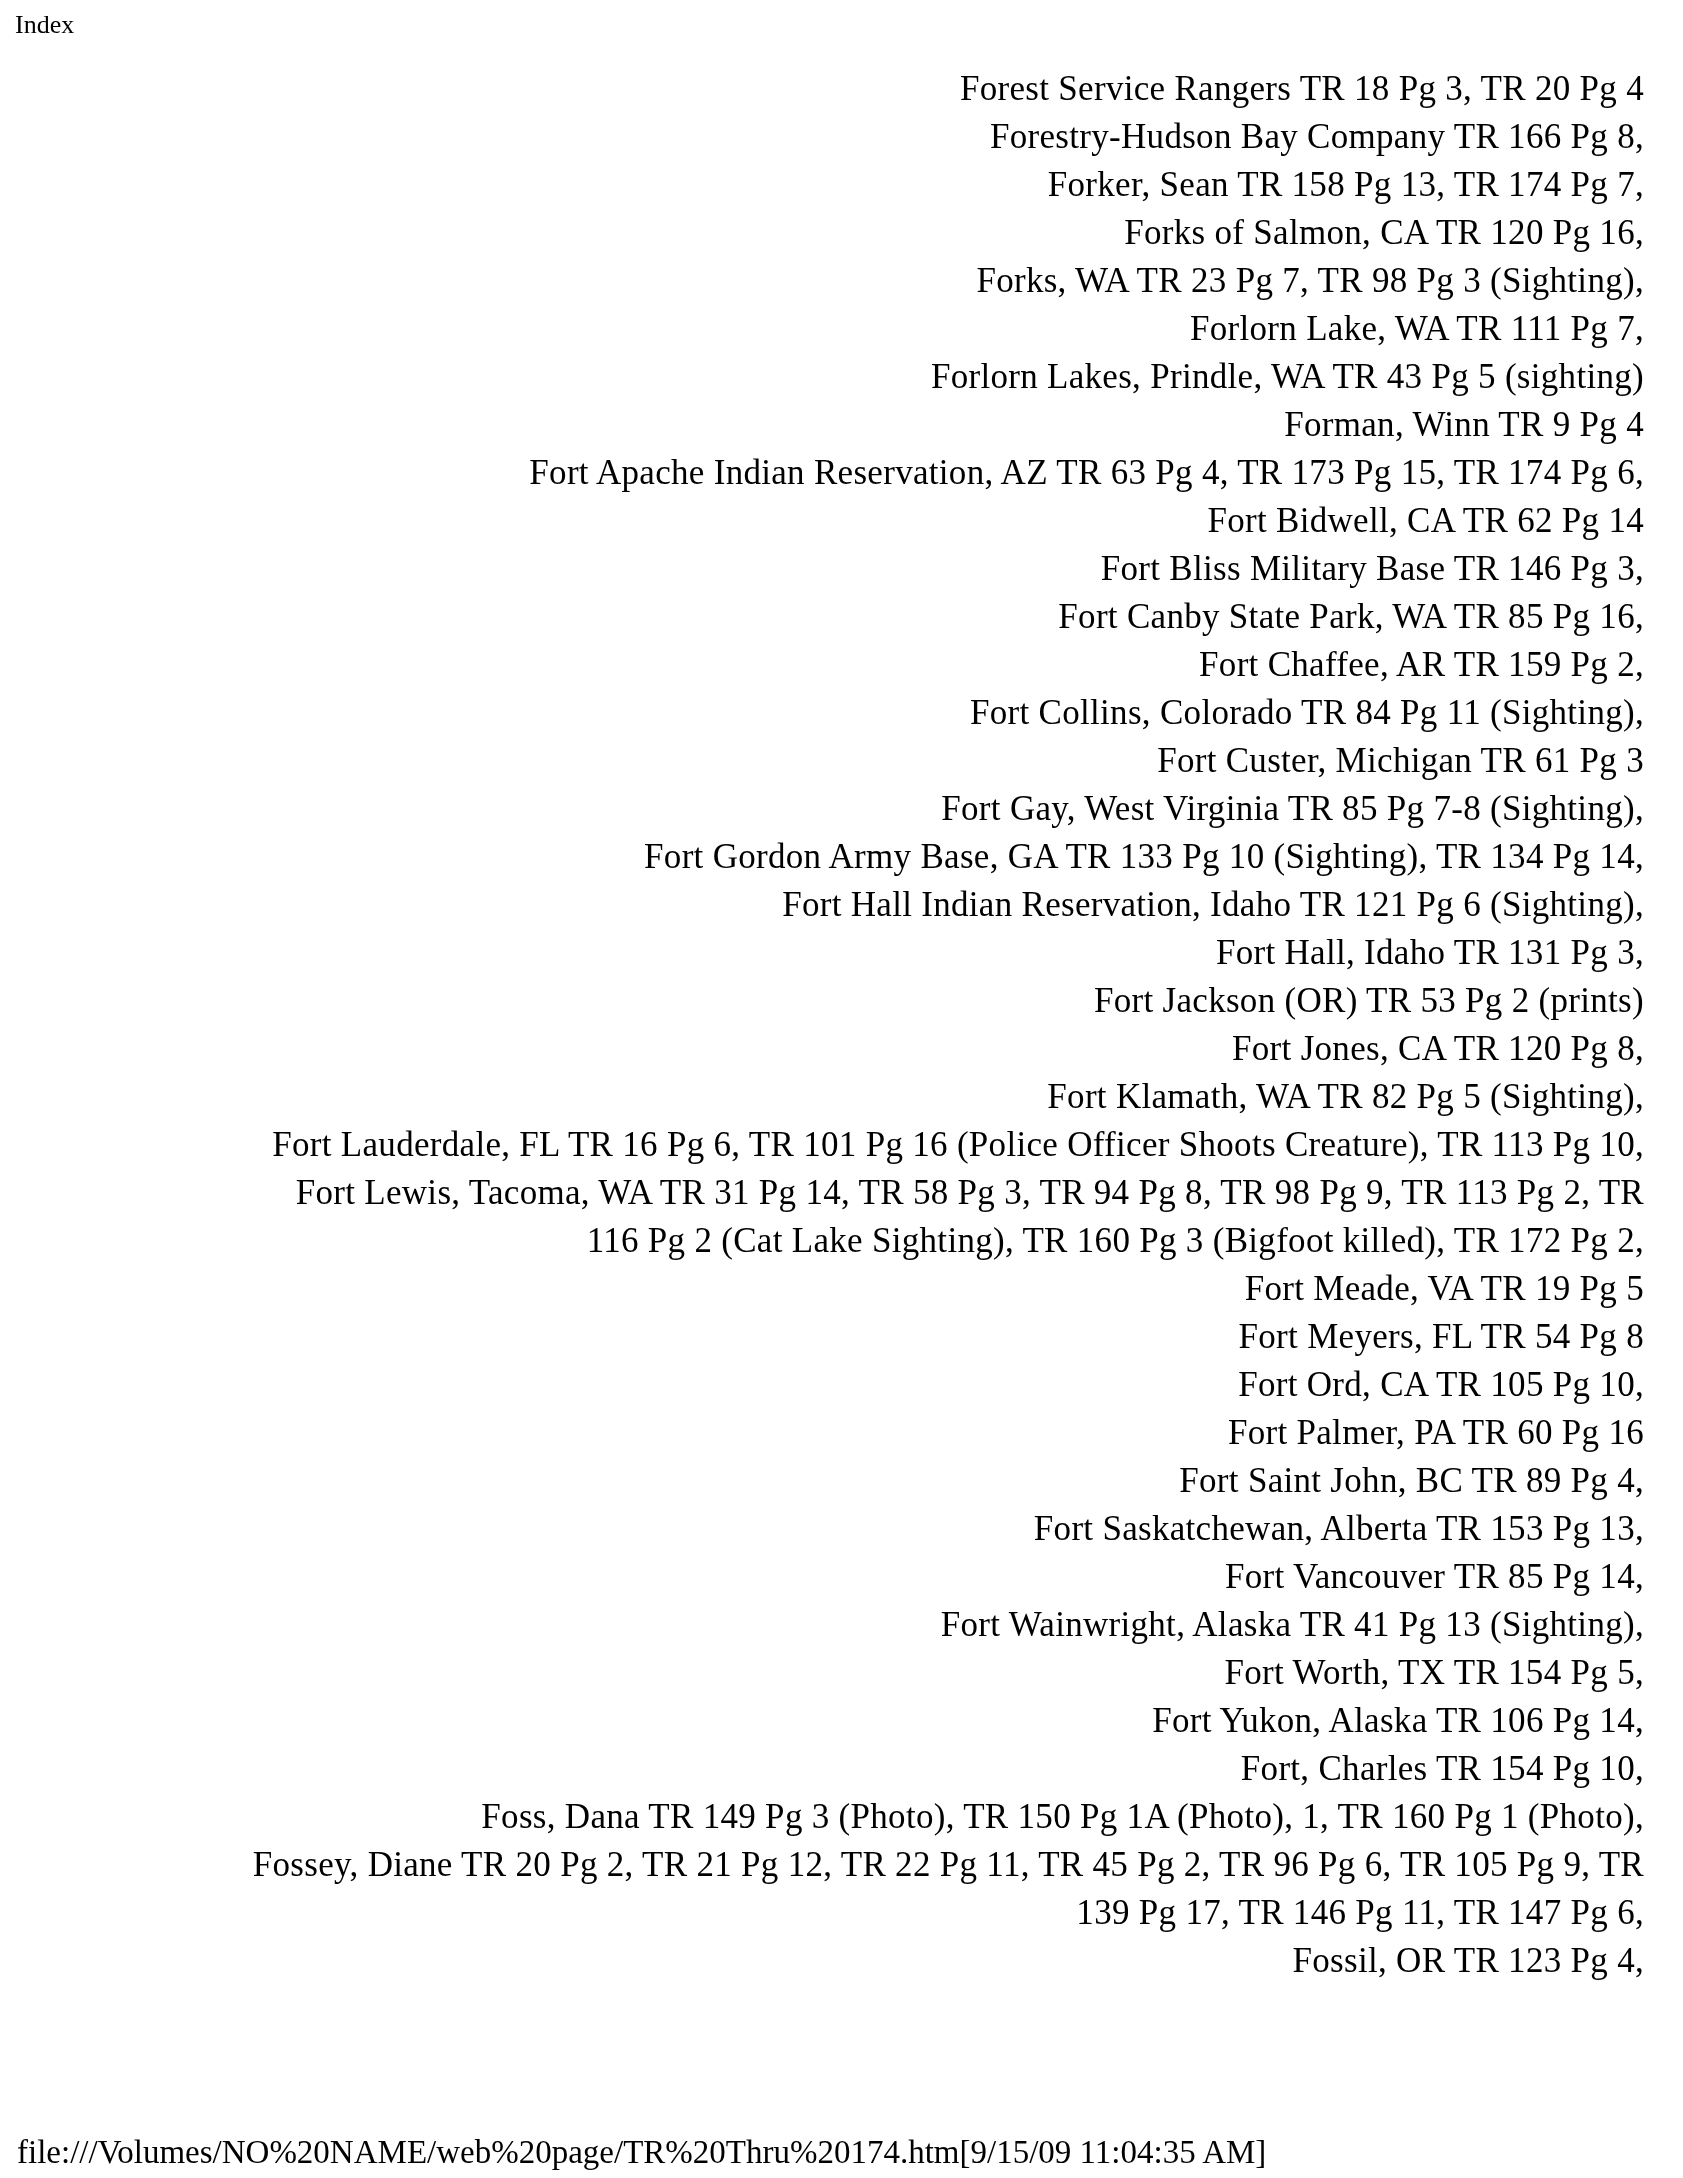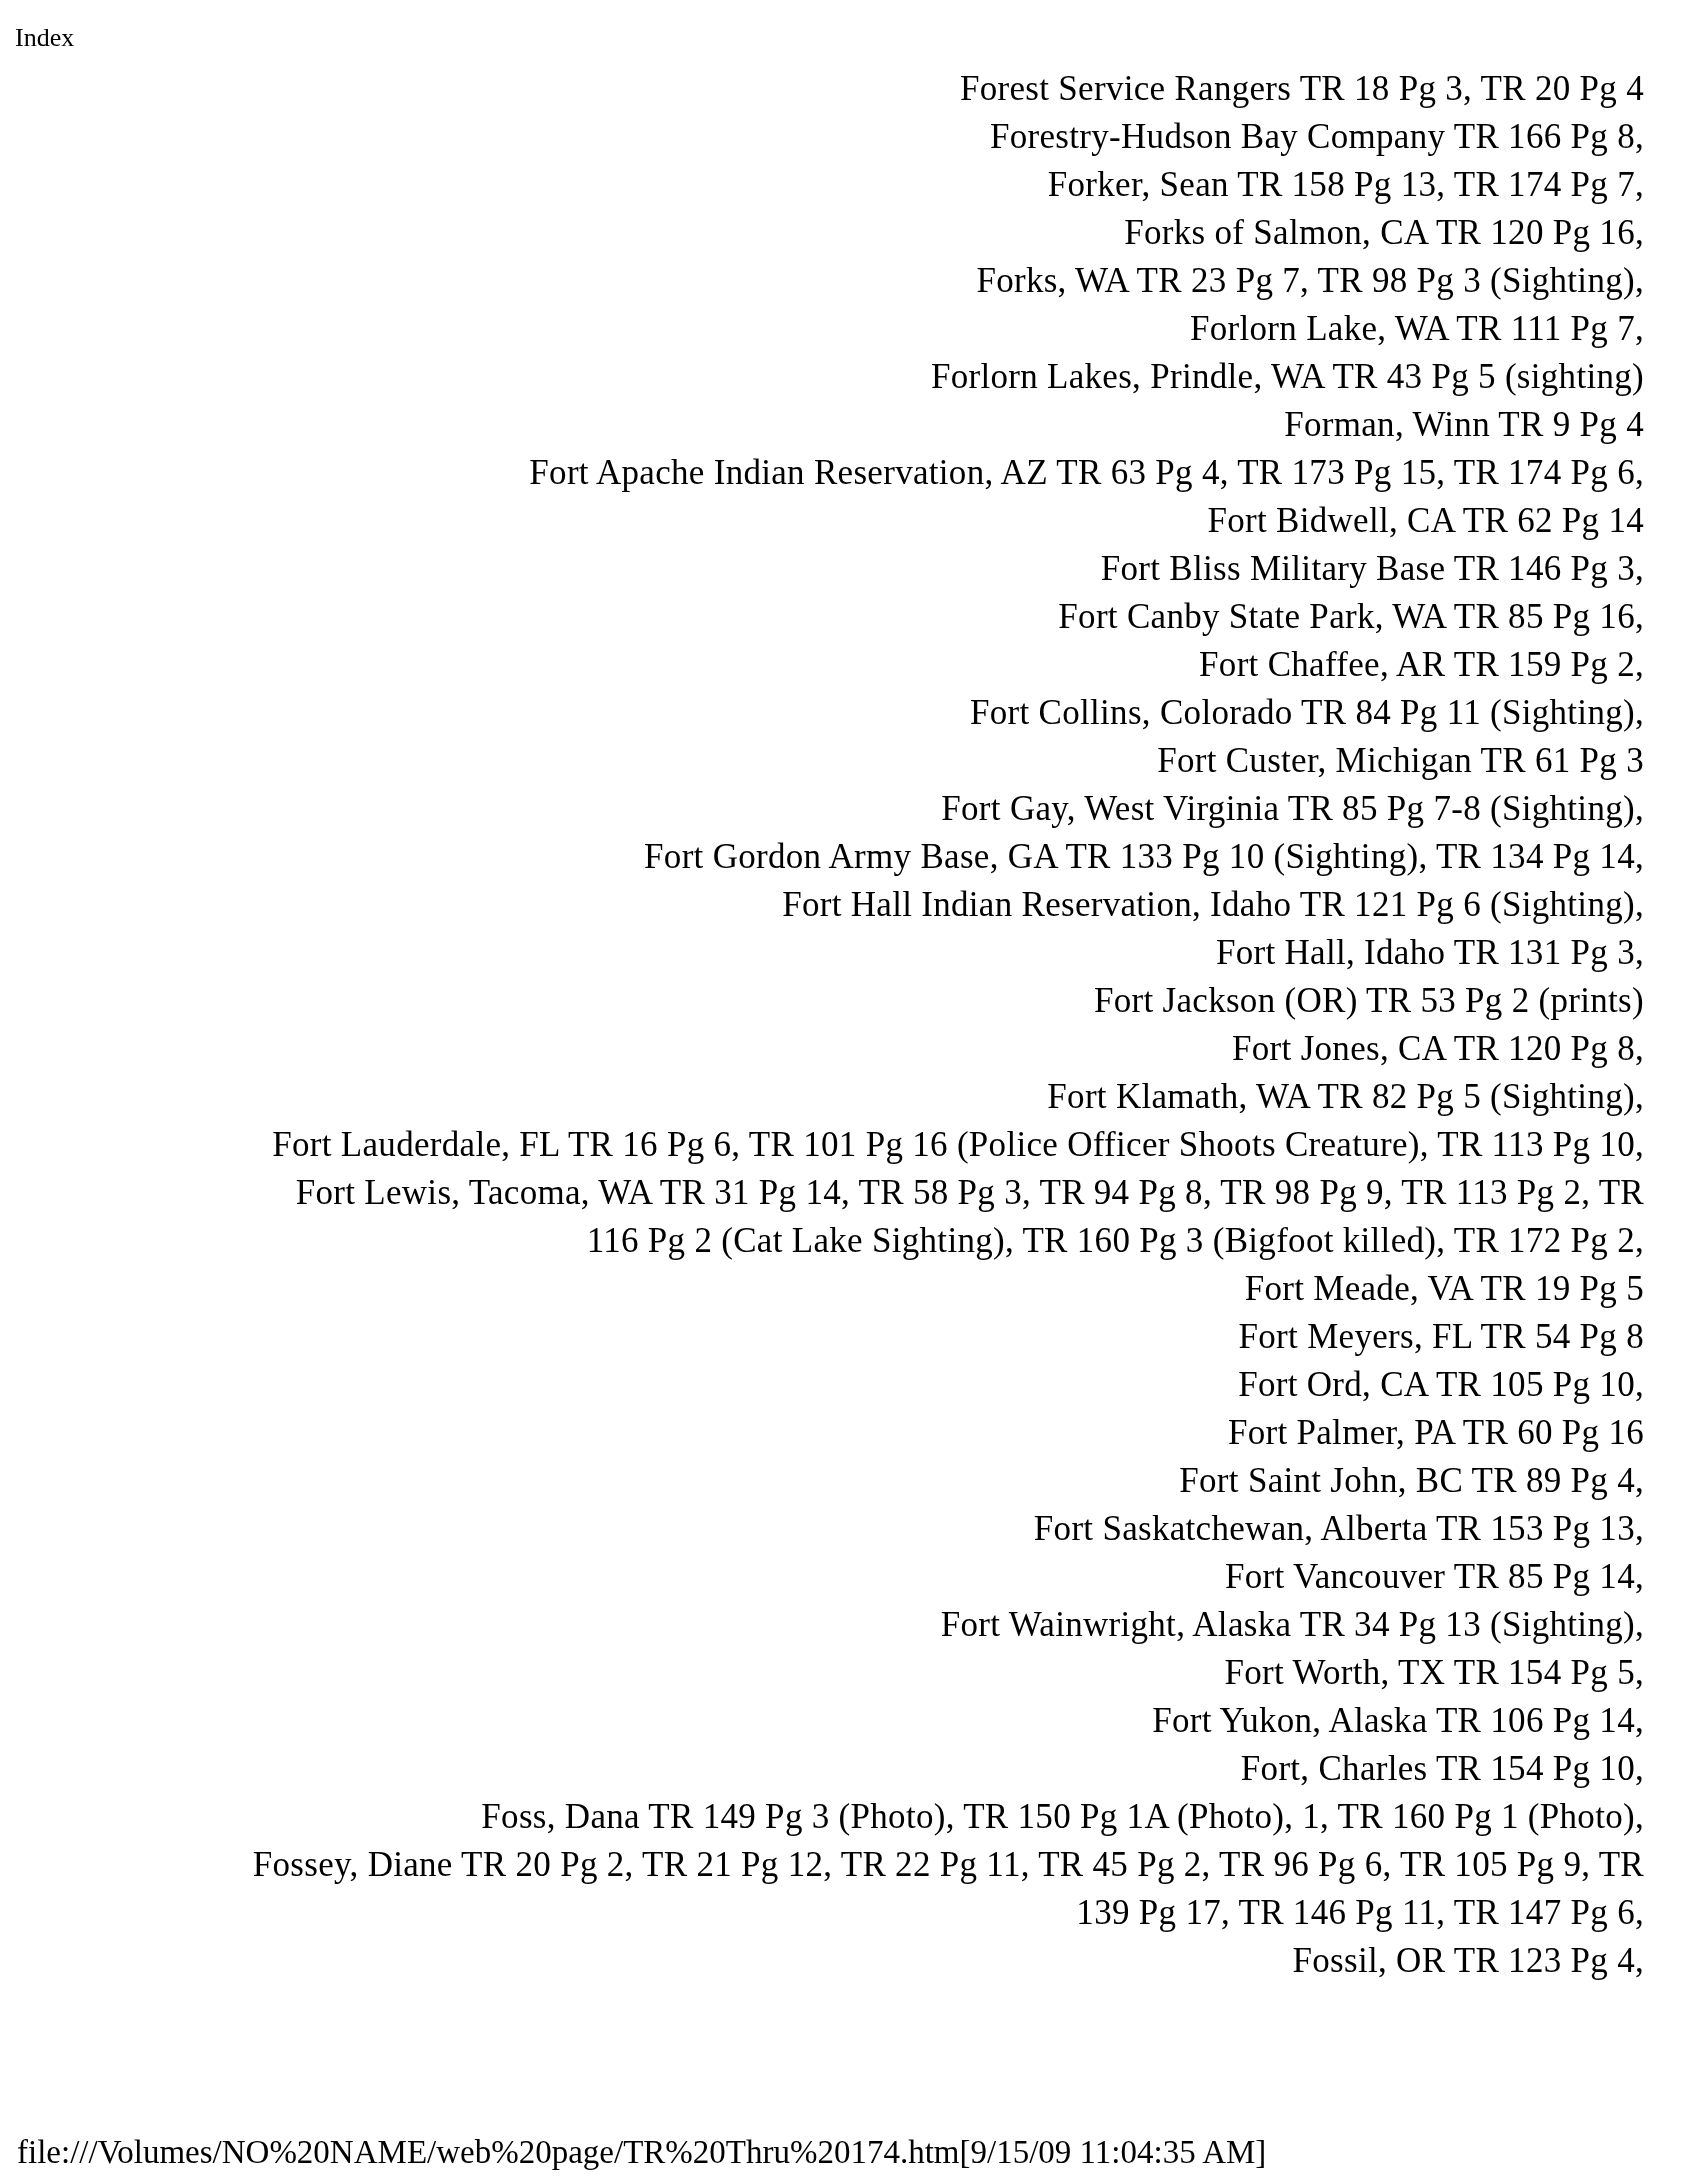--- a/index.html
+++ b/index.html
@@ -11,21 +11,21 @@
     width: 1683px;
     height: 2178px;
     background: #ffffff;
     color: #000000;
     font-family: "Liberation Serif", "DejaVu Serif", serif;
     overflow: hidden;
   }
   .page-header {
     position: absolute;
     left: 15px;
-    top: 23px;
+    top: 10px;
     font-size: 26px;
     line-height: 30px;
     white-space: nowrap;
   }
   .index-list {
     position: absolute;
     left: 44px;
     top: 65px;
     width: 1600px;
     font-size: 35px;
@@ -143,21 +143,21 @@
     <div class="index-entry">
       <div class="index-line">Fort Saint John, BC TR 89 Pg 4,</div>
     </div>
     <div class="index-entry">
       <div class="index-line">Fort Saskatchewan, Alberta TR 153 Pg 13,</div>
     </div>
     <div class="index-entry">
       <div class="index-line">Fort Vancouver TR 85 Pg 14,</div>
     </div>
     <div class="index-entry">
-      <div class="index-line">Fort Wainwright, Alaska TR 34 Pg 13 (Sighting),</div>
+      <div class="index-line">Fort Wainwright, Alaska TR 41 Pg 13 (Sighting),</div>
     </div>
     <div class="index-entry">
       <div class="index-line">Fort Worth, TX TR 154 Pg 5,</div>
     </div>
     <div class="index-entry">
       <div class="index-line">Fort Yukon, Alaska TR 106 Pg 14,</div>
     </div>
     <div class="index-entry">
       <div class="index-line">Fort, Charles TR 154 Pg 10,</div>
     </div>

